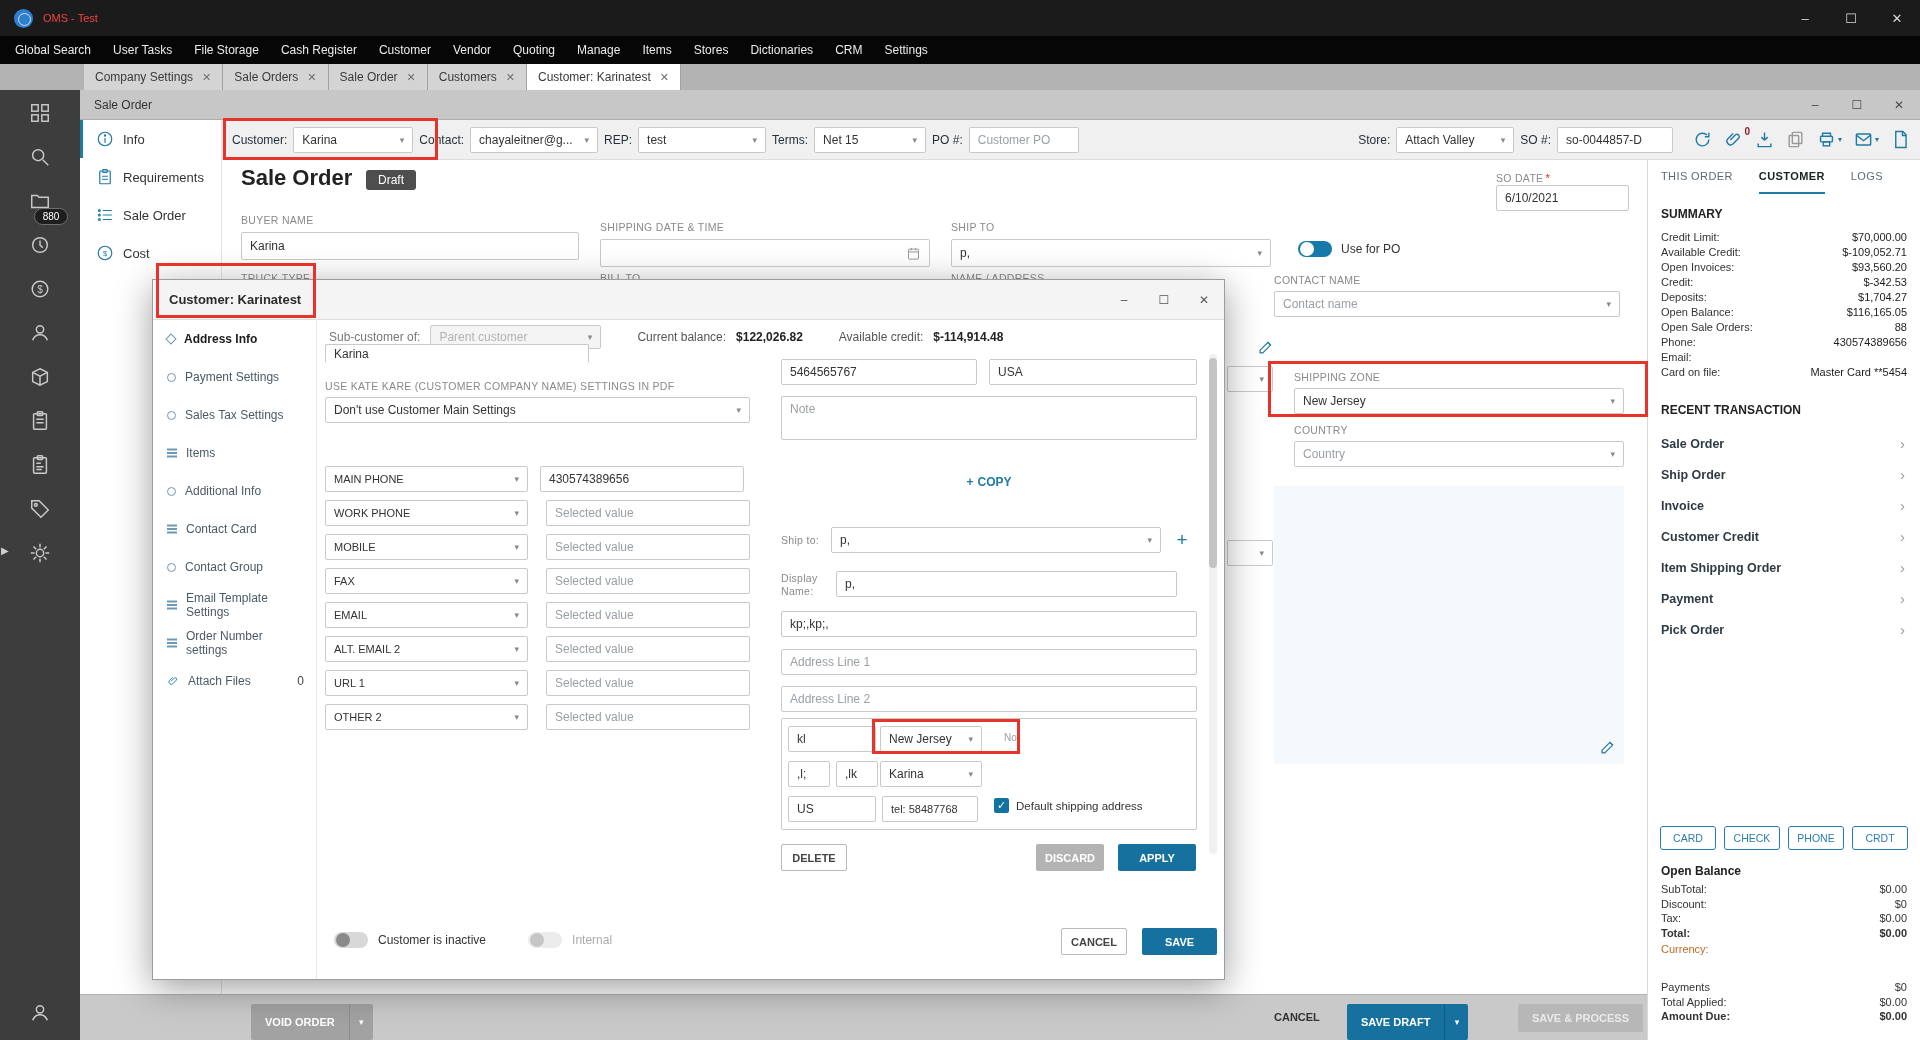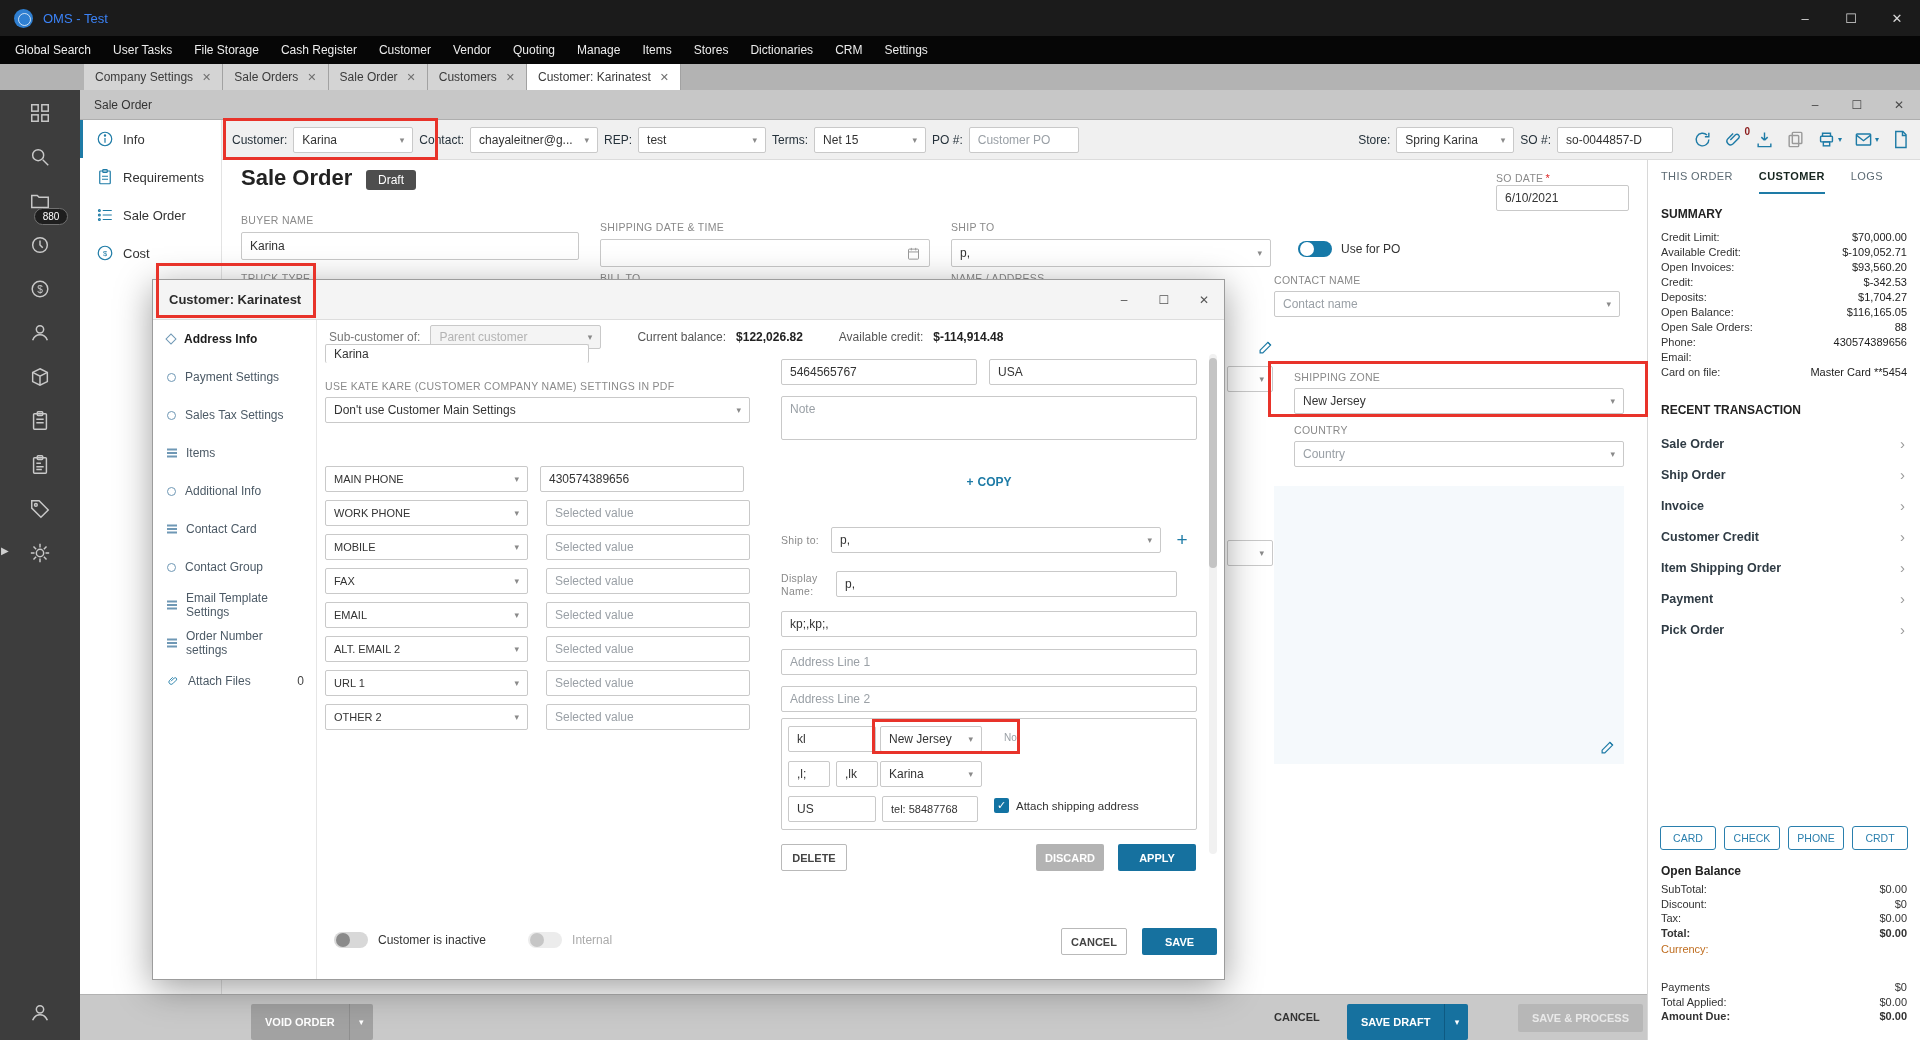--- a/index.html
+++ b/index.html
@@ -5,21 +5,21 @@
   *{margin:0;padding:0;box-sizing:border-box}
   html,body{width:1920px;height:1040px}
   body{font-family:"Liberation Sans",sans-serif;background:#9a9a9a;overflow:hidden}
   #root{position:relative;width:1920px;height:1040px;background:#ffffff;overflow:hidden}
   .abs{position:absolute}
 
   
   .titlebar{position:absolute;left:0;top:0;width:1920px;height:36px;background:#1b1b1b;color:#fff;display:flex;align-items:center;z-index:5}
   .app-logo{width:19px;height:19px;border-radius:50%;background:#2f7fd1;margin:0 10px 0 14px;position:relative;flex:none}
   .app-logo::after{content:"";position:absolute;left:4px;top:4px;width:11px;height:11px;border-radius:50%;border:1.5px solid rgba(255,255,255,.75)}
-  .app-title{font-size:13px;color:#3b82f6}
+  .app-title{font-size:11px;color:#ef4444}
   .win-controls{margin-left:auto;display:flex}
   .win-btn{width:46px;height:36px;display:flex;align-items:center;justify-content:center;color:#d8d8d8;font-size:13px;cursor:default}
 
   
   .menubar{position:absolute;left:0;top:36px;width:1920px;height:28px;background:#060606;display:flex;align-items:center;padding-left:4px;z-index:5}
   .menu-item{color:#ececec;font-size:12px;padding:0 11px;height:100%;display:flex;align-items:center;white-space:nowrap}
 
   
   .tabbar{position:absolute;left:0;top:64px;width:1920px;height:26px;background:#b3b3b3;display:flex;align-items:stretch;padding-left:84px;z-index:5}
   .tab{display:flex;align-items:center;gap:9px;background:#d4d4d4;border-right:1px solid #a2a2a2;padding:0 11px;font-size:12px;color:#3a3a3a;white-space:nowrap}
@@ -348,21 +348,21 @@
     <span class="tb-label">Terms:</span>
     <div class="ibox dd" style="width:112px">
         <span>Net 15</span>
       </div>
     <span class="tb-label">PO #:</span>
     <div class="ibox" style="width:110px">
         <span class="ph">Customer PO</span>
       </div>
     <span class="tb-label" style="margin-left:auto">Store:</span>
     <div class="ibox dd" style="width:118px">
-        <span>Spring Karina</span>
+        <span>Attach Valley</span>
       </div>
     <span class="tb-label">SO #:</span>
     <div class="ibox" style="width:116px">
         <span>so-0044857-D</span>
       </div>
     <div class="tb-icons">
       <span class="tb-ic">
           <svg class="blue" viewBox="0 0 24 24" fill="none" stroke-width="1.8">
             <path d="M20 12a8 8 0 11-2.3-5.6"></path>
             <path d="M20 3.5v5h-5"></path>
@@ -856,21 +856,21 @@
       <div class="ibox abs" style="left:6px;top:77px;width:88px">
           <span>US</span>
         </div>
       <div class="ibox abs" style="left:100px;top:77px;width:96px;font-size:11px">
           <span>tel: 58487768</span>
         </div>
       <div class="abs" style="left:212px;top:79px;display:flex;align-items:center;gap:7px">
         <span class="checkbox">
             <span>✓</span>
           </span>
-        <span style="font-size:11.5px;color:#333;white-space:nowrap">Attach shipping address</span>
+        <span style="font-size:11.5px;color:#333;white-space:nowrap">Default shipping address</span>
       </div>
     </div>
 
     <div class="btn btn-outline abs" style="left:628px;top:564px;width:66px;height:27px">DELETE</div>
     <div class="btn btn-gray abs" style="left:883px;top:564px;width:68px;height:27px">DISCARD</div>
     <div class="btn btn-blue abs" style="left:965px;top:564px;width:78px;height:27px">APPLY</div>
 
     <div class="m-scroll-track">
         <div class="m-scroll-thumb"></div>
       </div>

